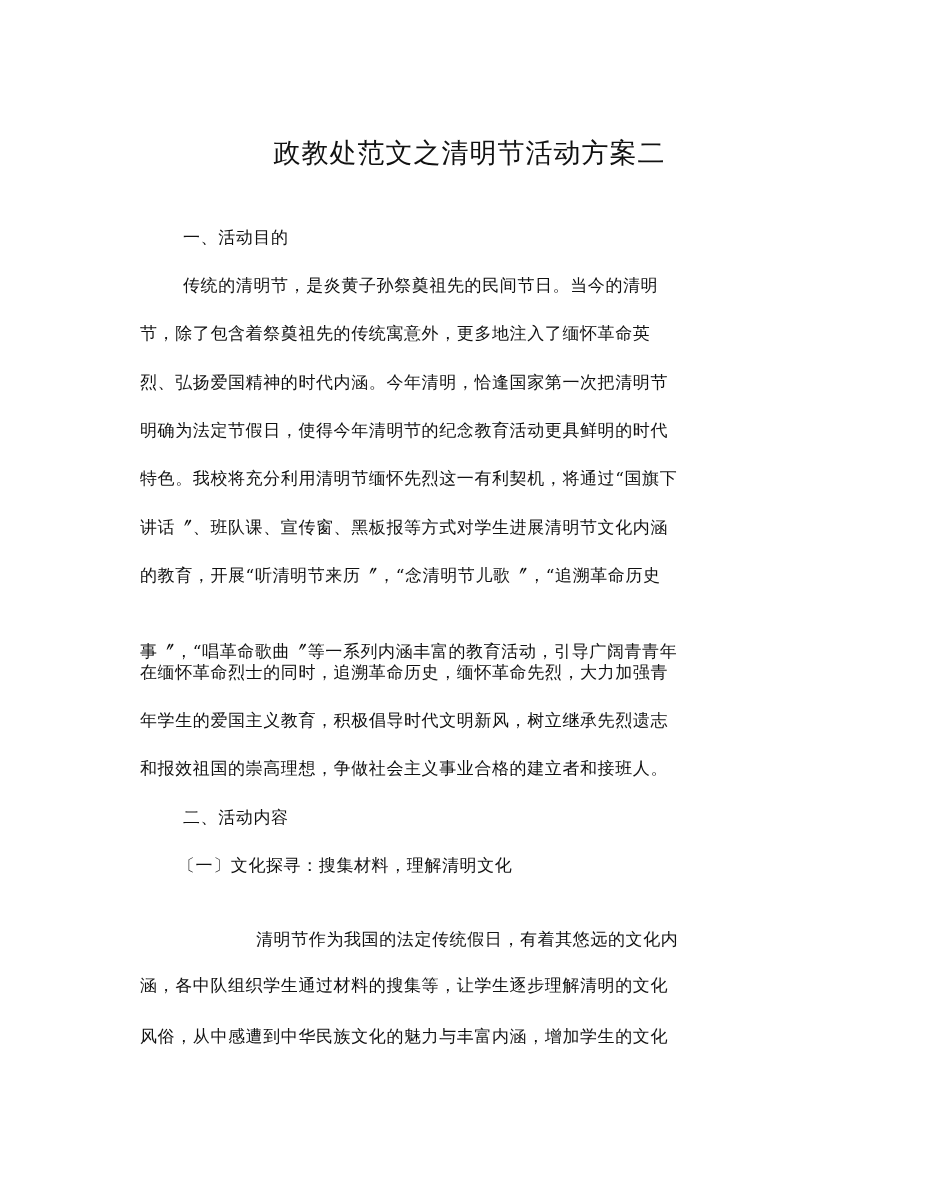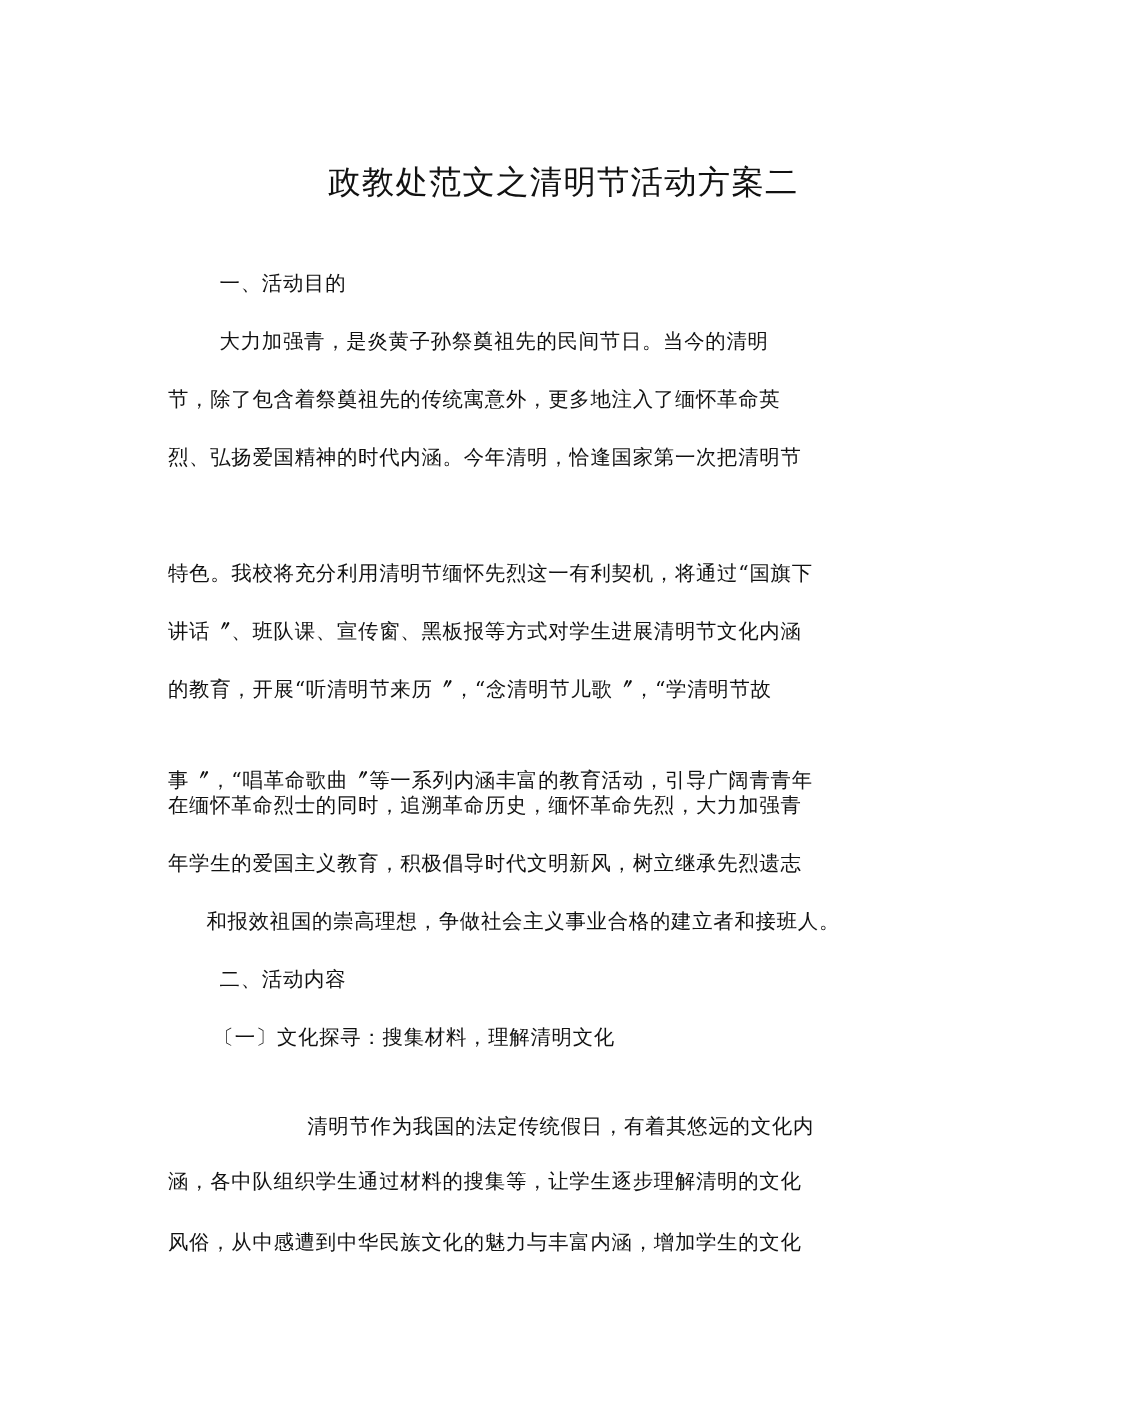--- a/index.html
+++ b/index.html
@@ -46,30 +46,31 @@
     .indent-wide { left: 256px; text-align: right; }
     .sub-heading { left: 178px; }
   </style>
 </head>
 <body>
 
 <div class="page">
   <div class="title">政教处范文之清明节活动方案二</div>
 
   <div class="line indent" style="top:222px;">一、活动目的</div>
-  <div class="line indent" style="top:270px;">大力加强青，是炎黄子孙祭奠祖先的民间节日。当今的清明</div>
+  <div class="line indent" style="top:270px;">传统的清明节，是炎黄子孙祭奠祖先的民间节日。当今的清明</div>
   <div class="line" style="top:318px;">节，除了包含着祭奠祖先的传统寓意外，更多地注入了缅怀革命英</div>
   <div class="line" style="top:367px;">烈、弘扬爱国精神的时代内涵。今年清明，恰逢国家第一次把清明节</div>
+  <div class="line" style="top:415px;">明确为法定节假日，使得今年清明节的纪念教育活动更具鲜明的时代</div>
   <div class="line" style="top:463px;">特色。我校将充分利用清明节缅怀先烈这一有利契机，将通过“国旗下</div>
   <div class="line" style="top:512px;">讲话〞、班队课、宣传窗、黑板报等方式对学生进展清明节文化内涵</div>
-  <div class="line" style="top:560px;">的教育，开展“听清明节来历〞，“念清明节儿歌〞，“学清明节故</div>
+  <div class="line" style="top:560px;">的教育，开展“听清明节来历〞，“念清明节儿歌〞，“追溯革命历史</div>
   <div class="line" style="top:608px;margin-top:28px;">事〞，“唱革命歌曲〞等一系列内涵丰富的教育活动，引导广阔青青年</div>
   <div class="line" style="top:657px;">在缅怀革命烈士的同时，追溯革命历史，缅怀革命先烈，大力加强青</div>
   <div class="line" style="top:705px;">年学生的爱国主义教育，积极倡导时代文明新风，树立继承先烈遗志</div>
-  <div class="line" style="top:753px;margin-left:32px;">和报效祖国的崇高理想，争做社会主义事业合格的建立者和接班人。</div>
+  <div class="line" style="top:753px;">和报效祖国的崇高理想，争做社会主义事业合格的建立者和接班人。</div>
 
   <div class="line indent" style="top:802px;">二、活动内容</div>
   <div class="line sub-heading" style="top:850px;">〔一〕文化探寻：搜集材料，理解清明文化</div>
 
   <div class="line indent-wide" style="top:924px;">清明节作为我国的法定传统假日，有着其悠远的文化内</div>
   <div class="line" style="top:972px;font-family:Liberation Mono, monospace;">涵，各中队组织学生通过材料的搜集等，让学生逐步理解清明的文化</div>
   <div class="line" style="top:1021px;">风俗，从中感遭到中华民族文化的魅力与丰富内涵，增加学生的文化</div>
 </div>
 
 </body></html>

